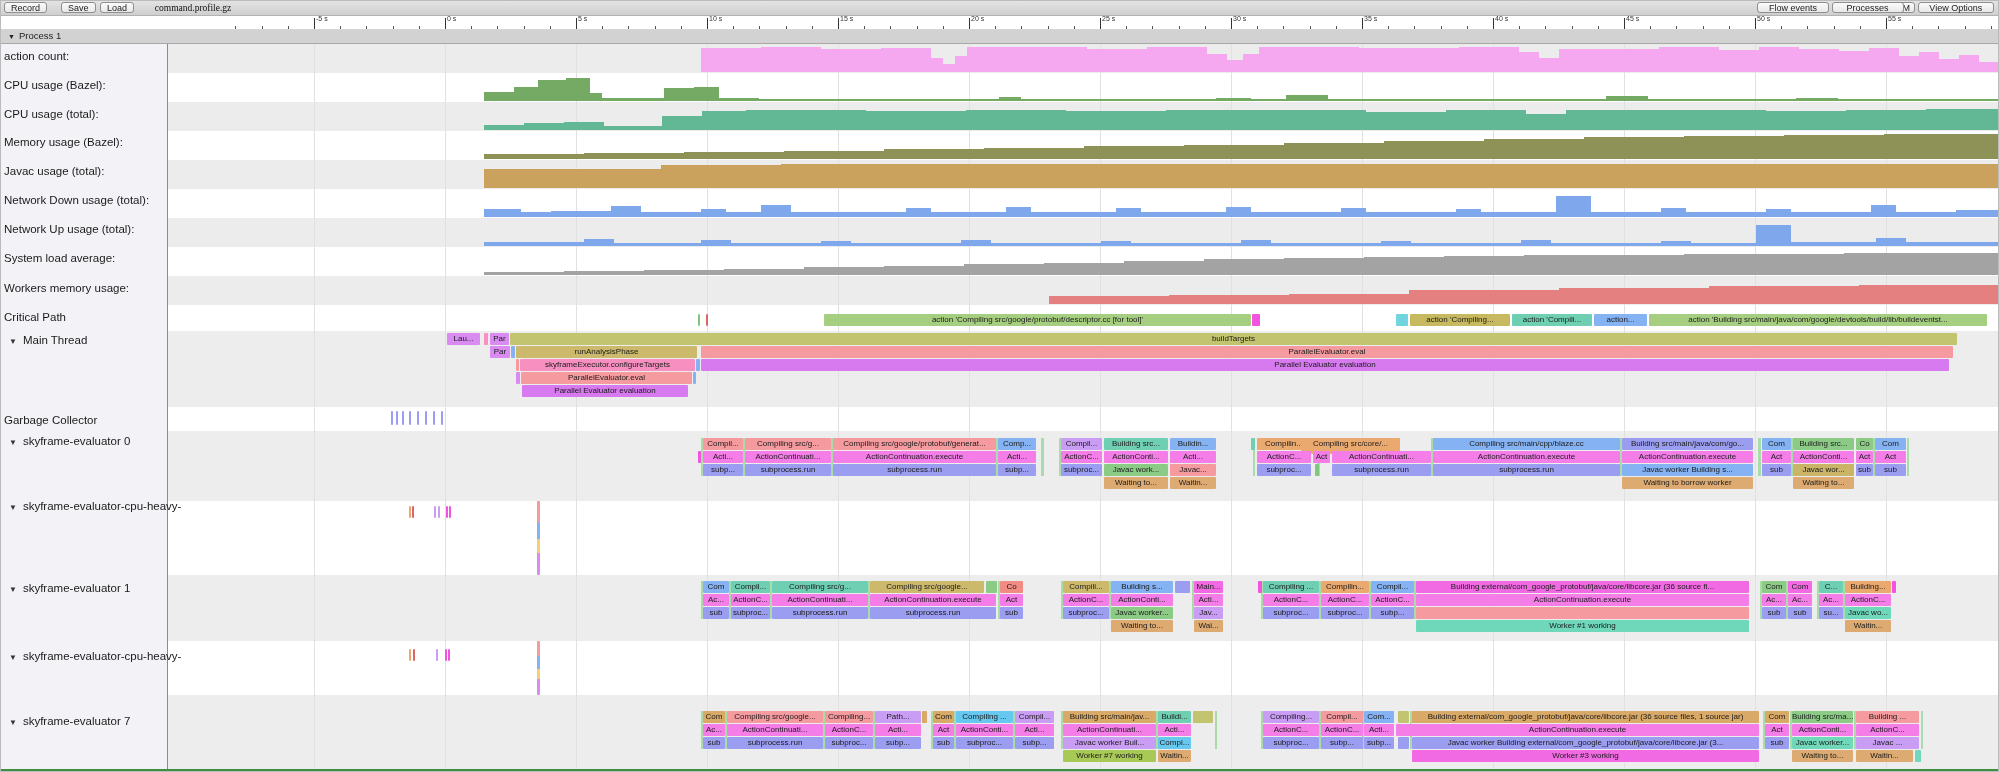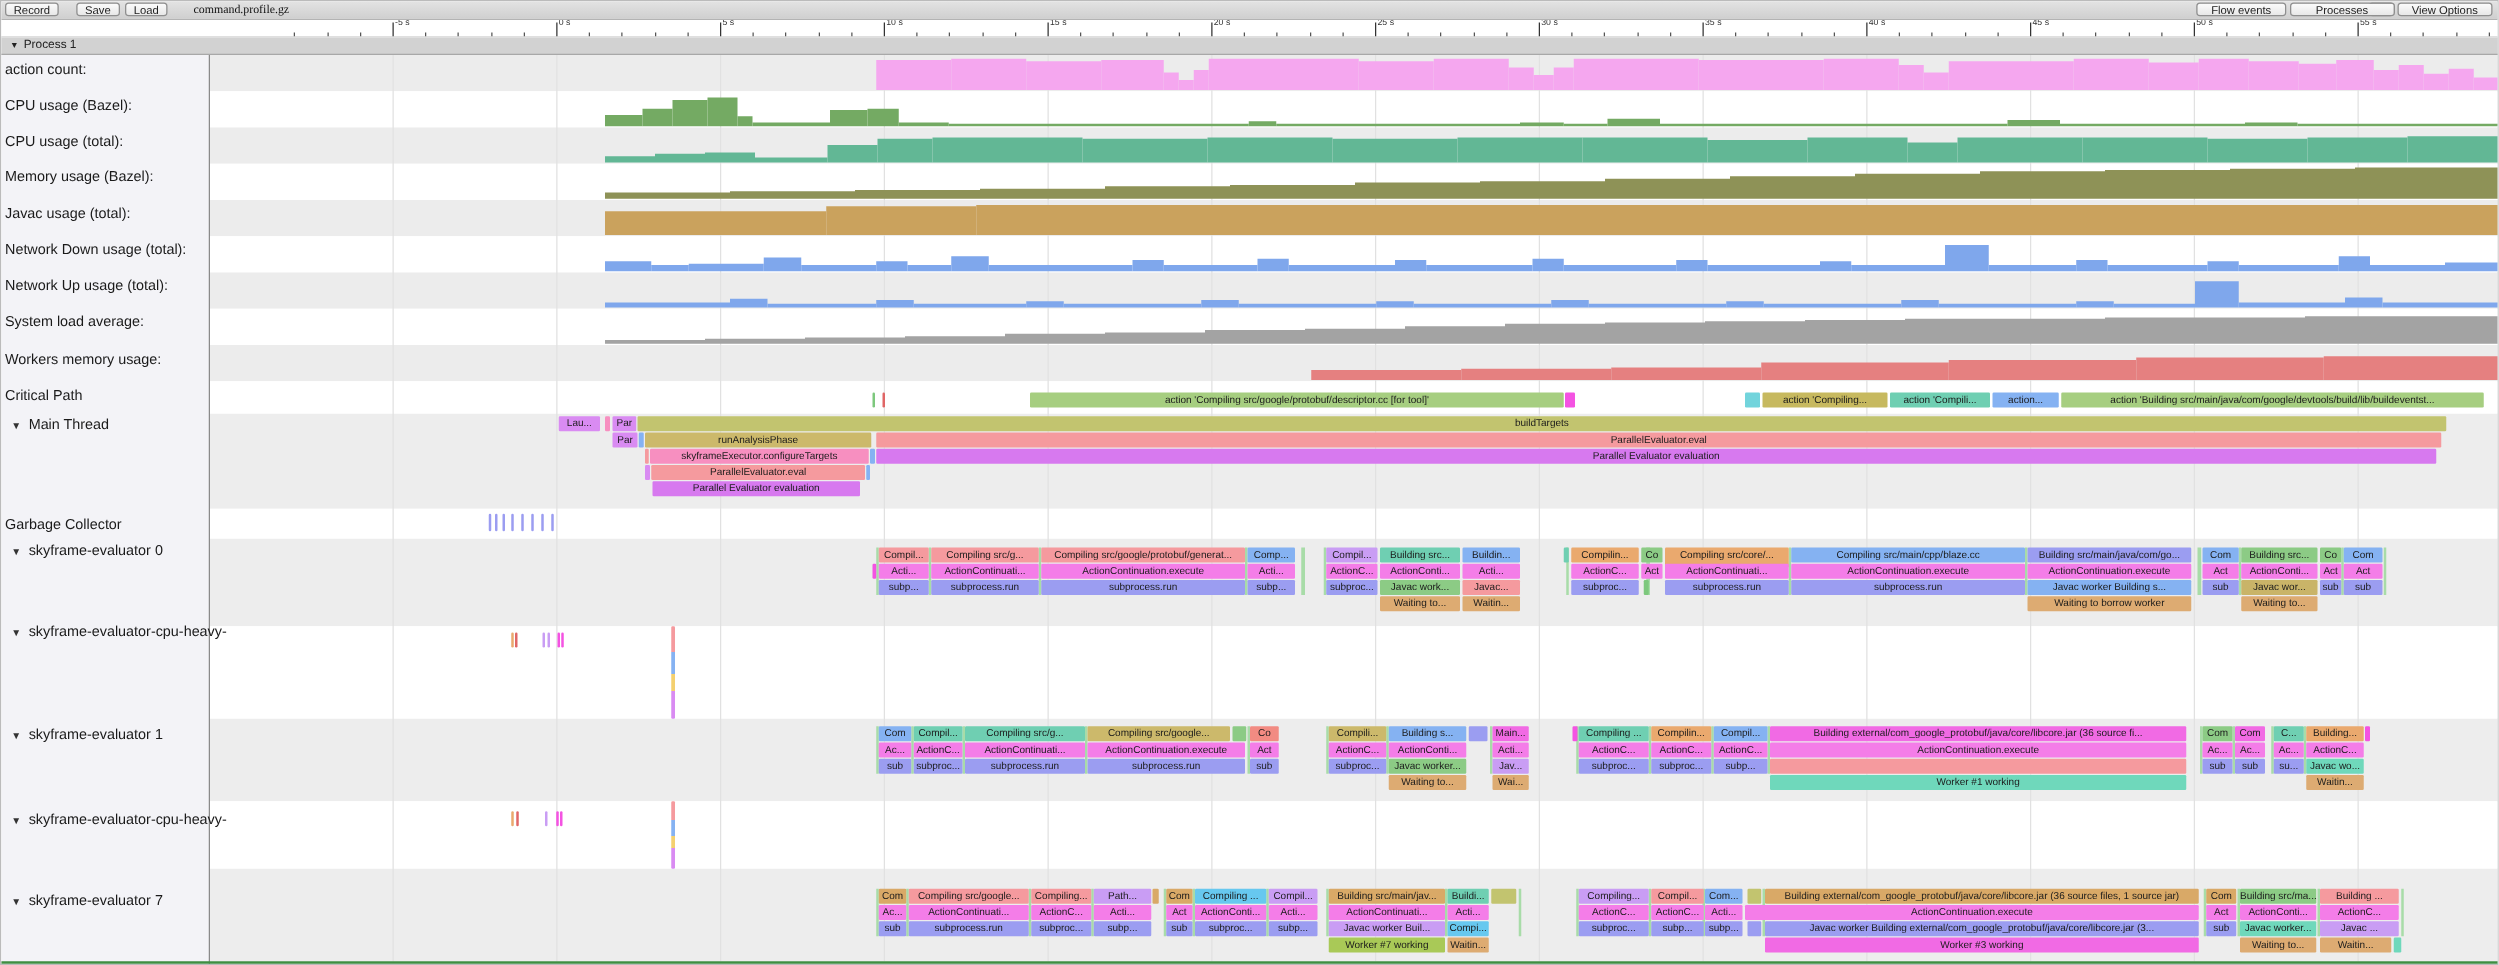--- a/index.html
+++ b/index.html
@@ -43,21 +43,21 @@
 <body>
 
 <div class="screen">
   <div class="toolbar">
       <div class="tb-btn" style="left: 3px;">Record</div>
       <div class="tb-btn" style="left: 60px;">Save</div>
       <div class="tb-btn" style="left: 99px;">Load</div>
       <div class="tb-title" style="left: 153.8px; font-family: Liberation Serif, serif;">command.profile.gz</div>
       <div class="tb-btn" style="left: 1916.6px; width: 76.4px; text-align: center;">View Options</div>
       <div class="tb-btn" style="left: 1894.4px; width: 19.2px; text-align: center;">M</div>
-      <div class="tb-btn" style="left: 1830.6px; width: 84px; text-align: center;">Processes</div>
+      <div class="tb-btn" style="left: 1830.6px; width: 72px; text-align: center;">Processes</div>
       <div class="tb-btn" style="left: 1756.4px; width: 71.2px; text-align: center;">Flow events</div>
     </div>
   <div class="ruler">
       <div class="tick-minor" style="left: 234px;"></div>
       <div class="tick-minor" style="left: 261px;"></div>
       <div class="tick-minor" style="left: 287px;"></div>
       <div class="tick-minor" style="left: 339px;"></div>
       <div class="tick-minor" style="left: 365px;"></div>
       <div class="tick-minor" style="left: 392px;"></div>
       <div class="tick-minor" style="left: 418px;"></div>
@@ -385,21 +385,21 @@
       <div class="bar" title="Compil..." style="left: 702px; width: 40px; top: 437px; height: 12px; background: rgb(245, 154, 158);">Compil...</div>
       <div class="bar" title="Compiling src/g..." style="left: 744px; width: 86px; top: 437px; height: 12px; background: rgb(245, 154, 158);">Compiling src/g...</div>
       <div class="bar" title="Compiling src/google/protobuf/generat..." style="left: 832px; width: 163px; top: 437px; height: 12px; background: rgb(245, 154, 158);">Compiling src/google/protobuf/generat...</div>
       <div class="bar" title="Comp..." style="left: 997px; width: 38px; top: 437px; height: 12px; background: rgb(133, 178, 242);">Comp...</div>
       <div class="bar" title="Compil..." style="left: 1060px; width: 41px; top: 437px; height: 12px; background: rgb(201, 157, 244);">Compil...</div>
       <div class="bar" title="Building src..." style="left: 1103px; width: 64px; top: 437px; height: 12px; background: rgb(111, 207, 178);">Building src...</div>
       <div class="bar" title="Buildin..." style="left: 1169px; width: 46px; top: 437px; height: 12px; background: rgb(133, 178, 242);">Buildin...</div>
       <div class="bar" style="left: 1250px; width: 4px; top: 437px; height: 12px; background: rgb(111, 207, 178);"></div>
       <div class="bar" title="Compilin..." style="left: 1256px; width: 54px; top: 437px; height: 12px; background: rgb(234, 169, 110);">Compilin...</div>
       <div class="bar" title="Co" style="left: 1312px; width: 17px; top: 437px; height: 12px; background: rgb(140, 203, 133);">Co</div>
-      <div class="bar" title="Compiling src/core/..." style="left: 1331px; width: 99px; top: 437px; height: 16px; background: rgb(234, 169, 110);">Compiling src/core/...</div>
+      <div class="bar" title="Compiling src/core/..." style="left: 1300px; width: 99px; top: 437px; height: 16px; background: rgb(234, 169, 110);">Compiling src/core/...</div>
       <div class="bar" title="Compiling src/main/cpp/blaze.cc" style="left: 1432px; width: 187px; top: 437px; height: 12px; background: rgb(133, 178, 242);">Compiling src/main/cpp/blaze.cc</div>
       <div class="bar" title="Building src/main/java/com/go..." style="left: 1621px; width: 131px; top: 437px; height: 12px; background: rgb(155, 157, 241);">Building src/main/java/com/go...</div>
       <div class="bar" title="Com" style="left: 1761px; width: 29px; top: 437px; height: 12px; background: rgb(133, 178, 242);">Com</div>
       <div class="bar" title="Building src..." style="left: 1792px; width: 61px; top: 437px; height: 12px; background: rgb(140, 203, 133);">Building src...</div>
       <div class="bar" title="Co" style="left: 1855px; width: 17px; top: 437px; height: 12px; background: rgb(140, 203, 133);">Co</div>
       <div class="bar" title="Com" style="left: 1874px; width: 31px; top: 437px; height: 12px; background: rgb(133, 178, 242);">Com</div>
       <div class="bar" style="left: 697px; width: 3px; top: 450px; height: 12px; background: rgb(244, 83, 226);"></div>
       <div class="bar" title="Acti..." style="left: 702px; width: 40px; top: 450px; height: 12px; background: rgb(244, 125, 232);">Acti...</div>
       <div class="bar" title="ActionContinuati..." style="left: 744px; width: 86px; top: 450px; height: 12px; background: rgb(244, 125, 232);">ActionContinuati...</div>
       <div class="bar" title="ActionContinuation.execute" style="left: 832px; width: 163px; top: 450px; height: 12px; background: rgb(244, 125, 232);">ActionContinuation.execute</div>

